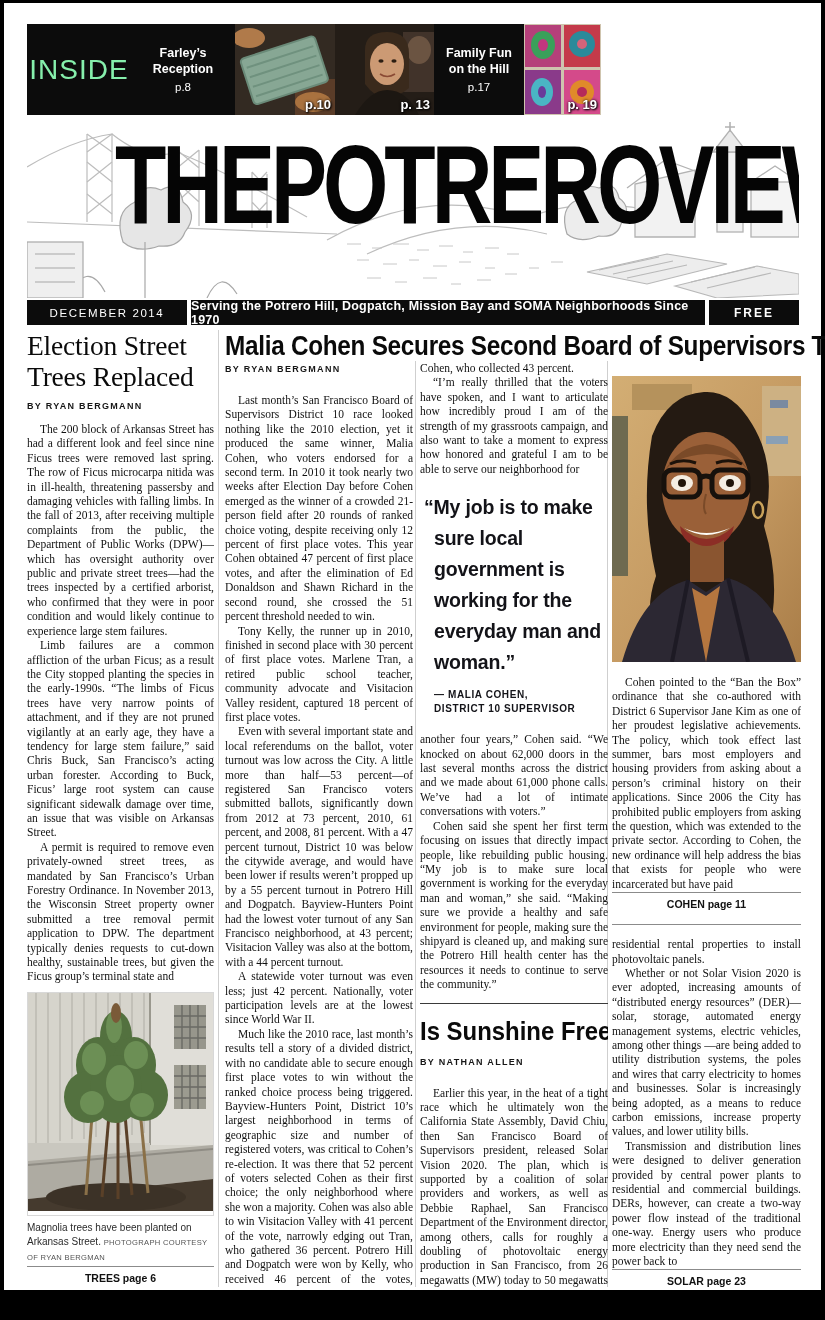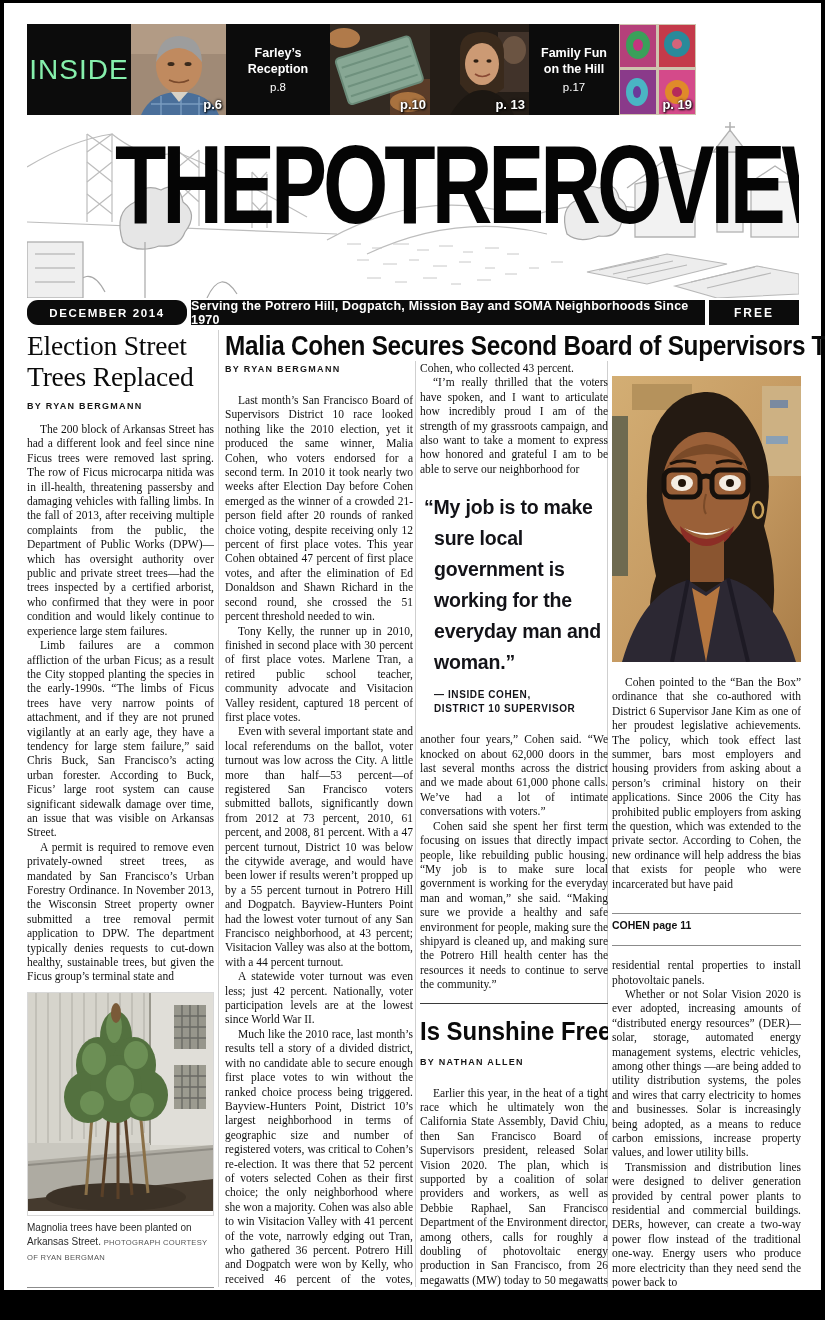--- a/index.html
+++ b/index.html
@@ -23,21 +23,21 @@
   .masthead{position:absolute;left:23px;top:119px;width:772px;height:176px;overflow:hidden;}
   .masthead svg{position:absolute;left:0;top:0;}
   .mast-title{position:absolute;left:88px;top:34px;width:716px;display:flex;
               justify-content:space-between;align-items:flex-end;}
   .mast-title span{font-size:84px;font-weight:700;letter-spacing:-4px;color:#050505;
                    transform:scaleY(1.32);transform-origin:center bottom;line-height:1;}
 
   
   .infobar{position:absolute;left:23px;top:297px;width:772px;height:25px;display:flex;}
   .ib-box{background:#0c0c0c;color:#fff;display:flex;align-items:center;justify-content:center;}
-  .ib-date{width:160px;font-size:11.5px;font-weight:700;letter-spacing:1.6px;border-radius:11px;}
+  .ib-date{width:160px;font-size:11.5px;font-weight:400;letter-spacing:1.6px;}
   .ib-tag{flex:1;margin:0 4px;font-size:12.5px;font-weight:700;letter-spacing:.2px;}
   .ib-free{width:90px;font-size:12px;font-weight:700;letter-spacing:2px;}
 
   
   .vrule{position:absolute;top:327px;height:957px;width:1px;background:#cfcfcf;}
   .col{position:absolute;top:327px;height:958px;overflow:hidden;}
   .col1{left:23px;width:187px;}
   .col2{left:221px;top:361px;height:924px;width:188px;}
   .col3{left:416px;top:358px;height:927px;width:188px;}
   .col4{left:608px;top:358px;height:927px;width:189px;}
@@ -55,56 +55,41 @@
                  transform:scaleX(.9);transform-origin:0 50%;}
   .hl-sans-sm{font-size:26px;font-weight:700;white-space:nowrap;color:#0a0a0a;
               transform:scaleX(.92);transform-origin:0 50%;margin:0 0 10px 0;}
 
   .pullquote{margin:16px 0 10px 14px;font-size:19.5px;line-height:31px;font-weight:700;
              letter-spacing:-.2px;color:#131318;text-indent:-10px;}
   .pq-attr{margin-left:14px;font-size:10px;font-weight:700;letter-spacing:.6px;color:#131318;
            line-height:14px;}
   .pq-wrap{margin-bottom:16px;}
 
-  .jump{border-top:1px solid #8b8b8b;margin-top:22px;padding-top:5px;text-align:left;
+  .jump{border-top:1px solid #8b8b8b;margin-top:1px;padding-top:5px;text-align:center;
         font-size:10.5px;font-weight:700;color:#111;}
   .section-rule{border-top:1px solid #3a3a3a;margin:11px 0 12px 0;height:0;}
 
   .tree-photo{margin-top:8px;border:1px solid #d8d8d8;}
   .caption{font-size:10px;color:#2b2b2b;line-height:14px;margin-top:5px;}
   .caption .credit{font-size:7.6px;color:#555;letter-spacing:.3px;}
 
   .cohen-photo{margin:15px 0 9px 0;}
   .gap{height:8px;}
   .body-p + .body-p{margin-top:0;}
 </style>
 </head>
 <body>
 
 <div class="page">
   <div class="paper">
 
     <div class="inside-strip">
       <div class="in-black" style="width:104px">
         <span class="in-label">INSIDE</span>
-      </div>
-      <div class="in-photo" style="width:95px">
-        <svg width="95" height="91">
-          <rect width="95" height="91" fill="#a08a76"></rect>
-          <rect x="0" y="0" width="95" height="30" fill="#b29b85"></rect>
-          <ellipse cx="48" cy="42" rx="23" ry="27" fill="#c08a5f"></ellipse>
-          <path d="M25 38 Q28 12 48 12 Q70 12 71 38 Q60 24 48 24 Q34 24 25 38Z" fill="#9d9d9d"></path>
-          <ellipse cx="40" cy="40" rx="3.5" ry="2" fill="#3a2a1c"></ellipse>
-          <ellipse cx="57" cy="40" rx="3.5" ry="2" fill="#3a2a1c"></ellipse>
-          <path d="M38 56 Q48 61 58 56" stroke="#7a4a2c" stroke-width="1.6" fill="none"></path>
-          <path d="M10 91 Q20 68 48 68 Q78 68 88 91 Z" fill="#4a6f9a"></path>
-          <path d="M20 80 L80 80 M30 72 L30 91 M50 70 L50 91 M68 73 L68 91" stroke="#7a9cc0" stroke-width="1.4"></path>
-          <path d="M40 68 L48 78 L57 68" fill="#d8d2c6"></path>
-        </svg>
-        <span class="photo-page">p.6</span>
       </div>
       <div class="in-black" style="width:104px">
         <span class="in-title">Farley’s Reception</span>
         <span class="in-page">p.8</span>
       </div>
       <div class="in-photo" style="width:100px">
         <svg width="100" height="91">
           <rect width="100" height="91" fill="#332a22"></rect>
           <rect x="60" y="55" width="40" height="36" fill="#5a3c28"></rect>
           <g transform="rotate(-18 50 45)">
@@ -276,21 +261,21 @@
       <p class="body-p">Even with several important state and local referendums on the ballot, voter turnout was low across the City. A little more than half—53 percent—of registered San Francisco voters submitted ballots, significantly down from 2012 at 73 percent, 2010, 61 percent, and 2008, 81 percent. With a 47 percent turnout, District 10 was below the citywide average, and would have been lower if results weren’t propped up by a 55 percent turnout in Potrero Hill and Dogpatch. Bayview-Hunters Point had the lowest voter turnout of any San Francisco neighborhood, at 43 percent; Visitacion Valley was also at the bottom, with a 44 percent turnout.</p>
       <p class="body-p">A statewide voter turnout was even less; just 42 percent. Nationally, voter participation levels are at the lowest since World War II.</p>
       <p class="body-p">Much like the 2010 race, last month’s results tell a story of a divided district, with no candidate able to secure enough first place votes to win without the ranked choice process being triggered. Bayview-Hunters Point, District 10’s largest neighborhood in terms of geographic size and number of registered voters, was critical to Cohen’s re-election. It was there that 52 percent of voters selected Cohen as their first choice; the only neighborhood where she won a majority. Cohen was also able to win Visitacion Valley with 41 percent of the vote, narrowly edging out Tran, who gathered 36 percent. Potrero Hill and Dogpatch were won by Kelly, who received 46 percent of the votes, roughly 100 more than</p>
     </div>
 
     <div class="col col3">
       <p class="body-p no-indent">Cohen, who collected 43 percent.</p>
       <p class="body-p">“I’m really thrilled that the voters have spoken, and I want to articulate how incredibly proud I am of the strength of my grassroots campaign, and also want to take a moment to express how honored and grateful I am to be able to serve our neighborhood for</p>
       <div class="pq-wrap">
         <div class="pullquote">“My job is to make sure local government is working for the everyday man and woman.”</div>
-        <div class="pq-attr">— INSIDE COHEN,</div>
+        <div class="pq-attr">— MALIA COHEN,</div>
         <div class="pq-attr">DISTRICT 10 SUPERVISOR</div>
       </div>
       <p class="body-p no-indent">another four years,” Cohen said. “We knocked on about 62,000 doors in the last several months across the district and we made about 61,000 phone calls. We’ve had a lot of intimate conversations with voters.”</p>
       <p class="body-p">Cohen said she spent her first term focusing on issues that directly impact people, like rebuilding public housing. “My job is to make sure local government is working for the everyday man and woman,” she said. “Making sure we provide a healthy and safe environment for people, making sure the shipyard is cleaned up, and making sure the Potrero Hill health center has the resources it needs to continue to serve the community.”</p>
       <div class="section-rule"></div>
       <h2 class="hl-sans-sm">Is Sunshine Free?</h2>
       <div class="byline">BY NATHAN ALLEN</div>
       <div class="gap"></div>
       <p class="body-p">Earlier this year, in the heat of a tight race which he ultimately won the California State Assembly, David Chiu, then San Francisco Board of Supervisors president, released Solar Vision 2020. The plan, which is supported by a coalition of solar providers and workers, as well as Debbie Raphael, San Francisco Department of the Environment director, among others, calls for roughly a doubling of photovoltaic energy production in San Francisco, from 26 megawatts (MW) today to 50 megawatts by 2020.</p>
       <p class="body-p">Under the plan, all new residential and commercial construction in the City would have to include rooftop gardens—as a means to cool buildings—solar panels, or both. While the focus is mainly on new buildings, incentives would be offered to encourage existing</p>

